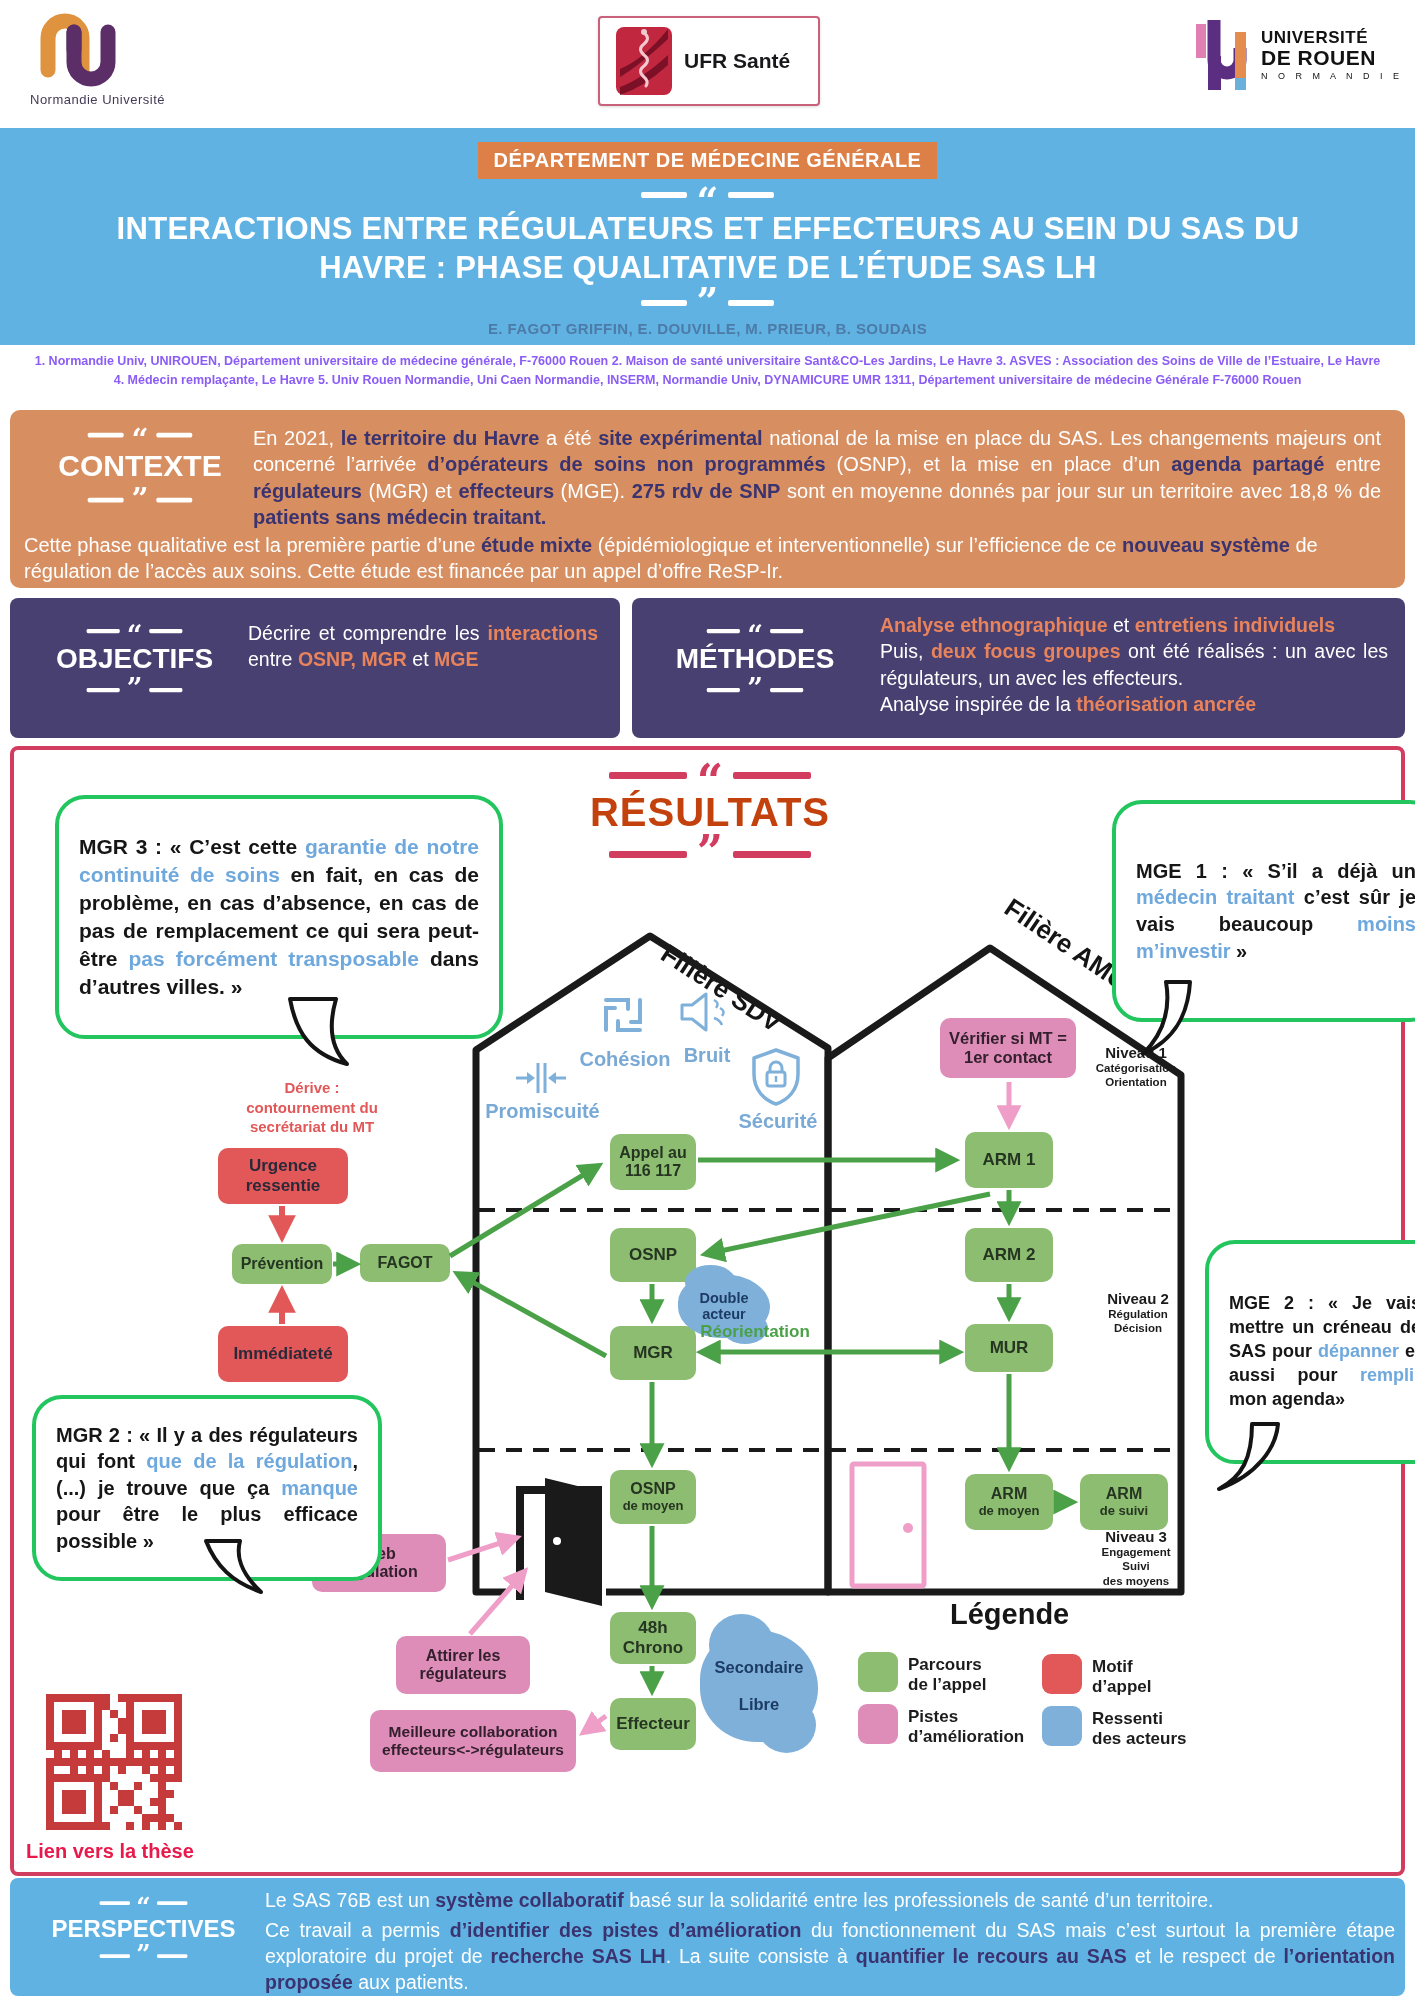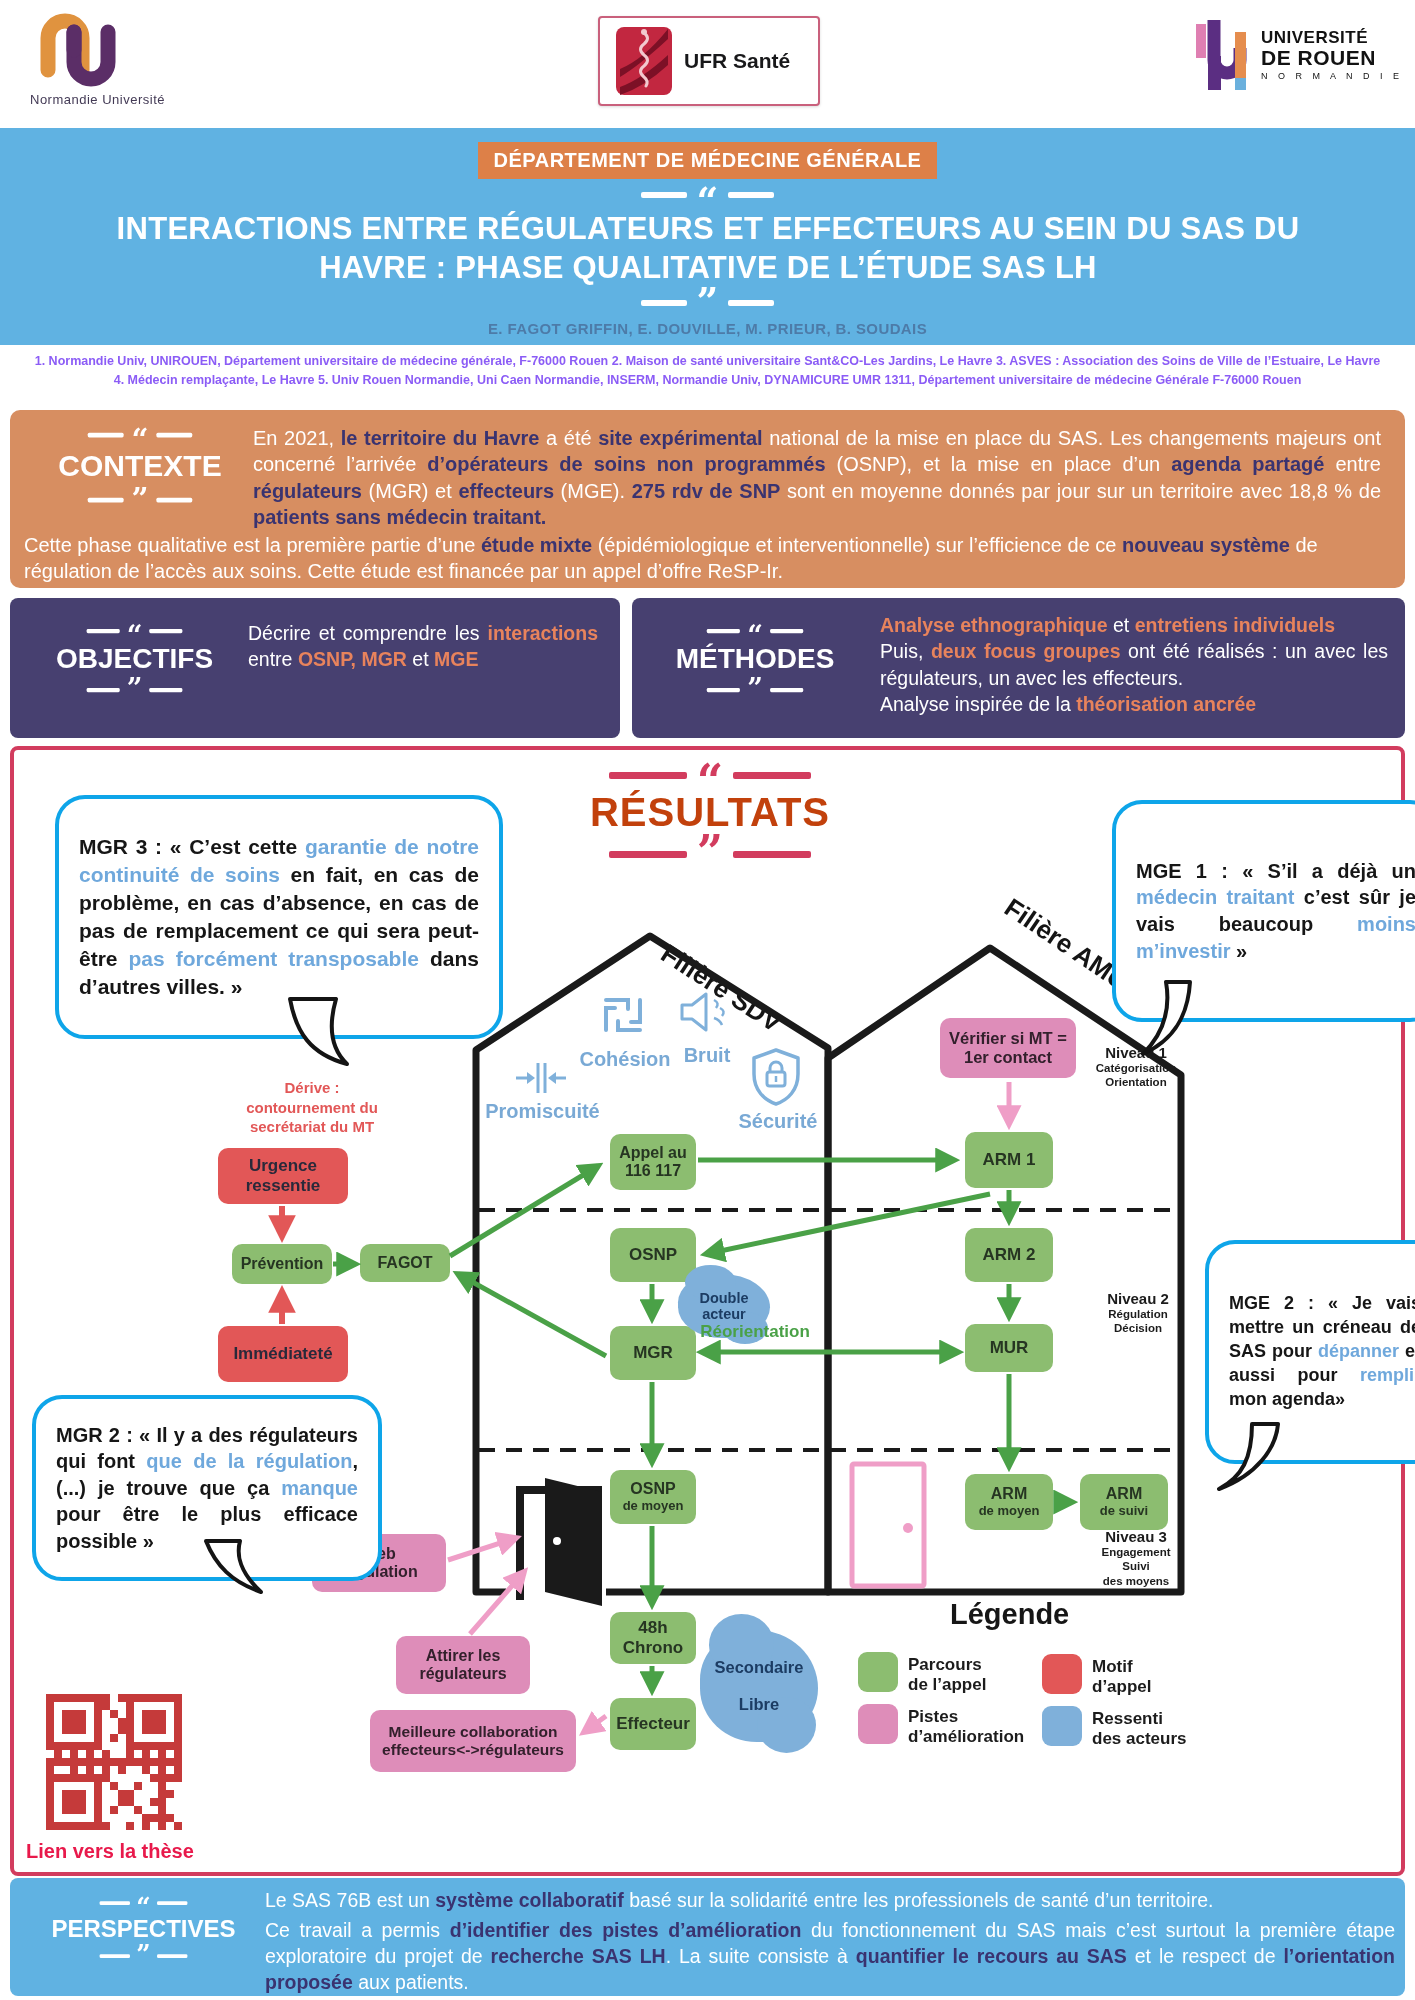--- a/index.html
+++ b/index.html
@@ -32,21 +32,21 @@
   .ctx{background:#d78e61;border-radius:10px;}
   .ctx-text{color:#fff;font-size:20px;line-height:1.32;}
   .hl{color:#3a3370;font-weight:800;}
   .blk-purple{background:#474070;border-radius:8px;}
   .blk-heading{color:#fff;font-weight:800;text-align:center;}
   .purple-text{color:#fff;font-size:19.5px;line-height:1.35;}
   .hl-orange{color:#e8835c;font-weight:800;}
   
   .results-frame{background:#fff;border:4px solid #d23c5e;border-radius:8px;}
   .res-heading{color:#c2410c;font-weight:800;font-size:40px;text-align:center;letter-spacing:1px;}
-  .bubble{position:absolute;background:#fff;border:4px solid #0ea5e9;border-radius:30px;padding:14px 20px;color:#161616;display:flex;align-items:center;z-index:2;}
+  .bubble{position:absolute;background:#fff;border:4px solid #22c55e;border-radius:30px;padding:14px 20px;color:#161616;display:flex;align-items:center;z-index:2;}
   .bubble-text{font-weight:600;line-height:1.33;}
   .hl-blue{color:#6fa8dc;font-weight:800;}
   .node{position:absolute;display:flex;flex-direction:column;align-items:center;justify-content:center;text-align:center;border-radius:10px;font-weight:700;line-height:1.15;z-index:1;}
   .n-green{background:#8cbd70;color:#263522;}
   .n-red{background:#e25757;color:#29293a;}
   .n-pink{background:#de8db9;color:#33202c;}
   .node-sub{font-size:13px;font-weight:700;margin-top:1px;}
   .cloud{background:#7fb0da;color:#1c3c63;border-radius:46% 54% 50% 50%;z-index:1;}
   .cloud::before,.cloud::after{content:"";position:absolute;background:#7fb0da;border-radius:50%;z-index:-1;}
   .cloud::before{width:55%;height:55%;top:-14%;left:8%;}

